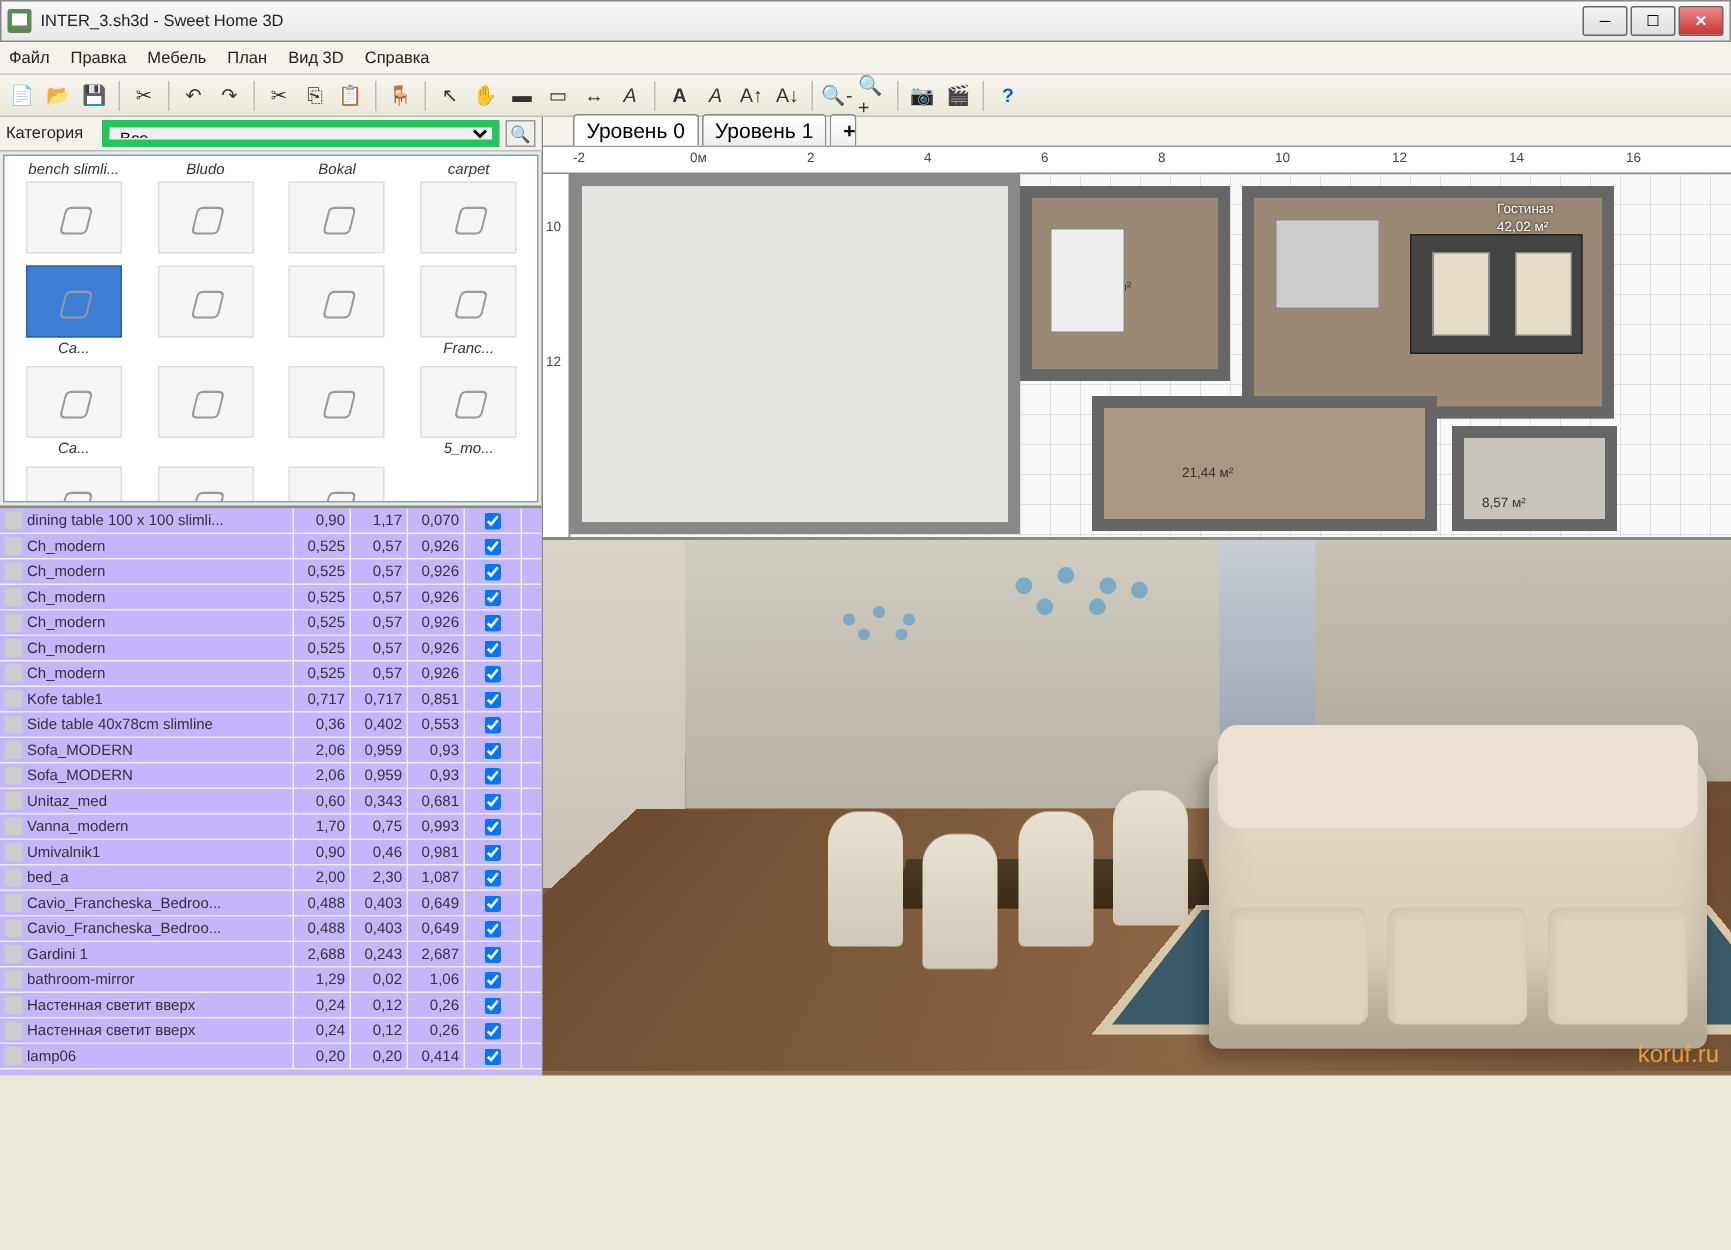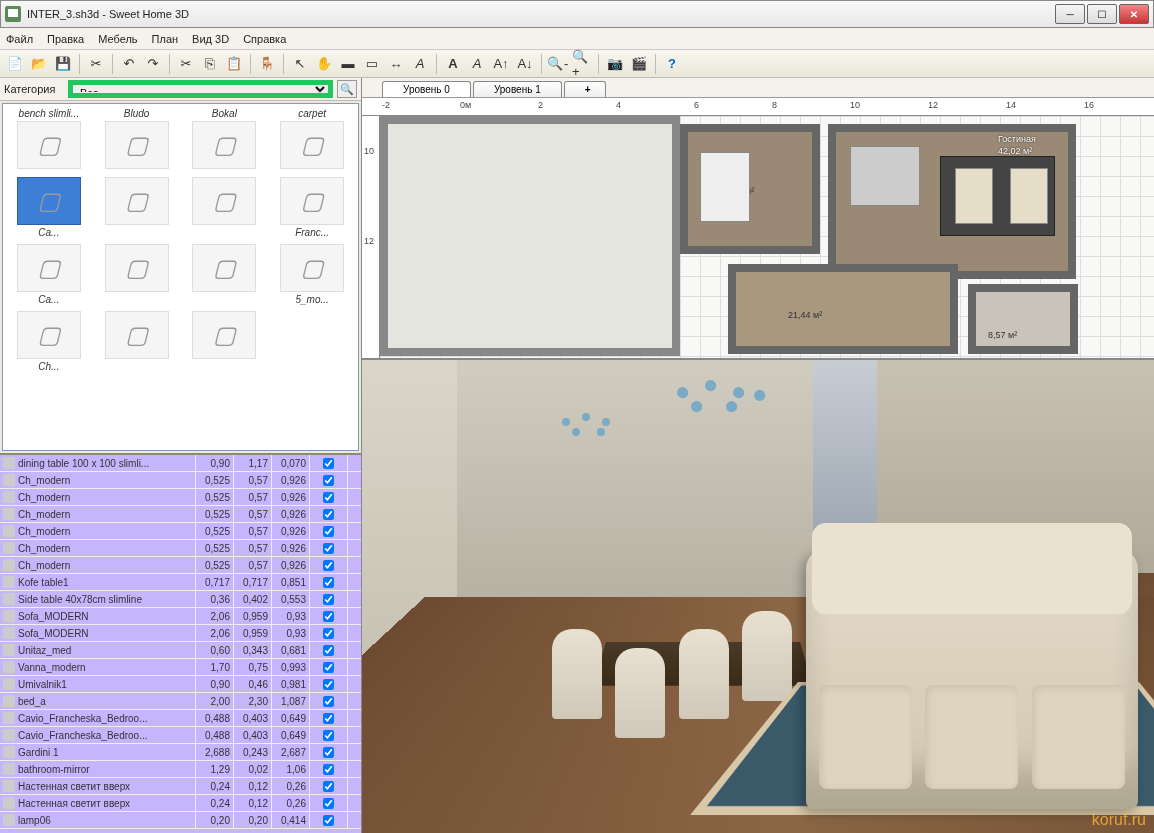--- a/index.html
+++ b/index.html
@@ -17,21 +17,21 @@
 
 .menubar { height: 22px; background: #f4f2ea; border-bottom: 1px solid #ccc; display: flex; align-items: center; padding: 0 6px; gap: 14px; color: #222; }
 .menubar span { cursor: default; }
 
 
 .toolbar { height: 28px; background: linear-gradient(#f8f6ee,#eae7da); border-bottom: 1px solid #bbb; display: flex; align-items: center; padding: 0 4px; gap: 2px; }
 .toolbar .tb-btn { width: 22px; height: 22px; display: flex; align-items: center; justify-content: center; border: 1px solid transparent; border-radius: 2px; font-size: 13px; color: #333; }
 .toolbar .sep { width: 1px; height: 20px; background: #bbb; margin: 0 3px; }
 
 
-.main { display: flex; height: 755px; }
+.main { display: flex; height: 639px; }
 .left-col { width: 362px; display: flex; flex-direction: column; border-right: 1px solid #888; }
 .right-col { flex: 1; display: flex; flex-direction: column; }
 
 
 .catalog-top { background: #f4f2ea; border-bottom: 1px solid #bbb; }
 .cat-row { display: flex; align-items: center; padding: 2px 4px; gap: 4px; }
 .cat-row label { width: 60px; color: #222; }
 .cat-row select, .cat-row input { flex: 1; border: 5px solid #22c55e; padding: 1px 3px; font-size: 11px; height: 18px; }
 .mag-btn { width: 20px; height: 18px; border: 1px solid #999; background: #eee; display: flex; align-items: center; justify-content: center; }
 
@@ -59,21 +59,21 @@
 .ft-row .cell.num { justify-content: flex-end; }
 .ft-row .cell.chk { justify-content: center; }
 .ft-row .ico { width: 12px; height: 12px; background: #ccc; margin-right: 3px; display: inline-block; border-radius: 1px; }
 .c-name { width: 196px; } .c-w { width: 38px; } .c-d { width: 38px; } .c-h { width: 38px; } .c-v { width: 38px; }
 
 input[type=checkbox] { width: 11px; height: 11px; }
 
 
 .plan-wrap { height: 282px; border-bottom: 2px solid #888; display: flex; flex-direction: column; background: #fff; }
 .plan-tabs { height: 20px; display: flex; background: #f4f2ea; border-bottom: 1px solid #999; align-items: flex-end; padding-left: 20px; }
-.plan-tab { padding: 2px 20px; border: 1px solid #888; border-bottom: none; background: linear-gradient(#fff,#eee); margin-right: 2px; font-size: 10px; border-radius: 3px 3px 0 0; }
+.plan-tab { padding: 2px 8px; border: 1px solid #888; border-bottom: none; background: linear-gradient(#fff,#eee); margin-right: 2px; font-size: 14px; border-radius: 3px 3px 0 0; }
 .plan-tab.active { background: #fff; }
 .plan-tab.add { width: 18px; text-align: center; font-weight: bold; }
 .ruler-h { height: 18px; background: #fff; border-bottom: 1px solid #888; position: relative; font-size: 9px; }
 .ruler-h .tick { position: absolute; top: 2px; font-size: 9px; color: #444; }
 .plan-body { flex: 1; display: flex; overflow: hidden; }
 .ruler-v { width: 18px; background: #fff; border-right: 1px solid #888; position: relative; }
 .ruler-v .tick { position: absolute; left: 2px; font-size: 9px; color: #444; }
 .floorplan { flex: 1; background: #f8f8f6; position: relative; overflow: hidden; }
 .grid-bg { position: absolute; inset: 0; background-image: linear-gradient(#ddd 1px, transparent 1px), linear-gradient(90deg, #ddd 1px, transparent 1px); background-size: 20px 20px; }
 .room { position: absolute; background: #9a8a75; border: 8px solid #666; }

